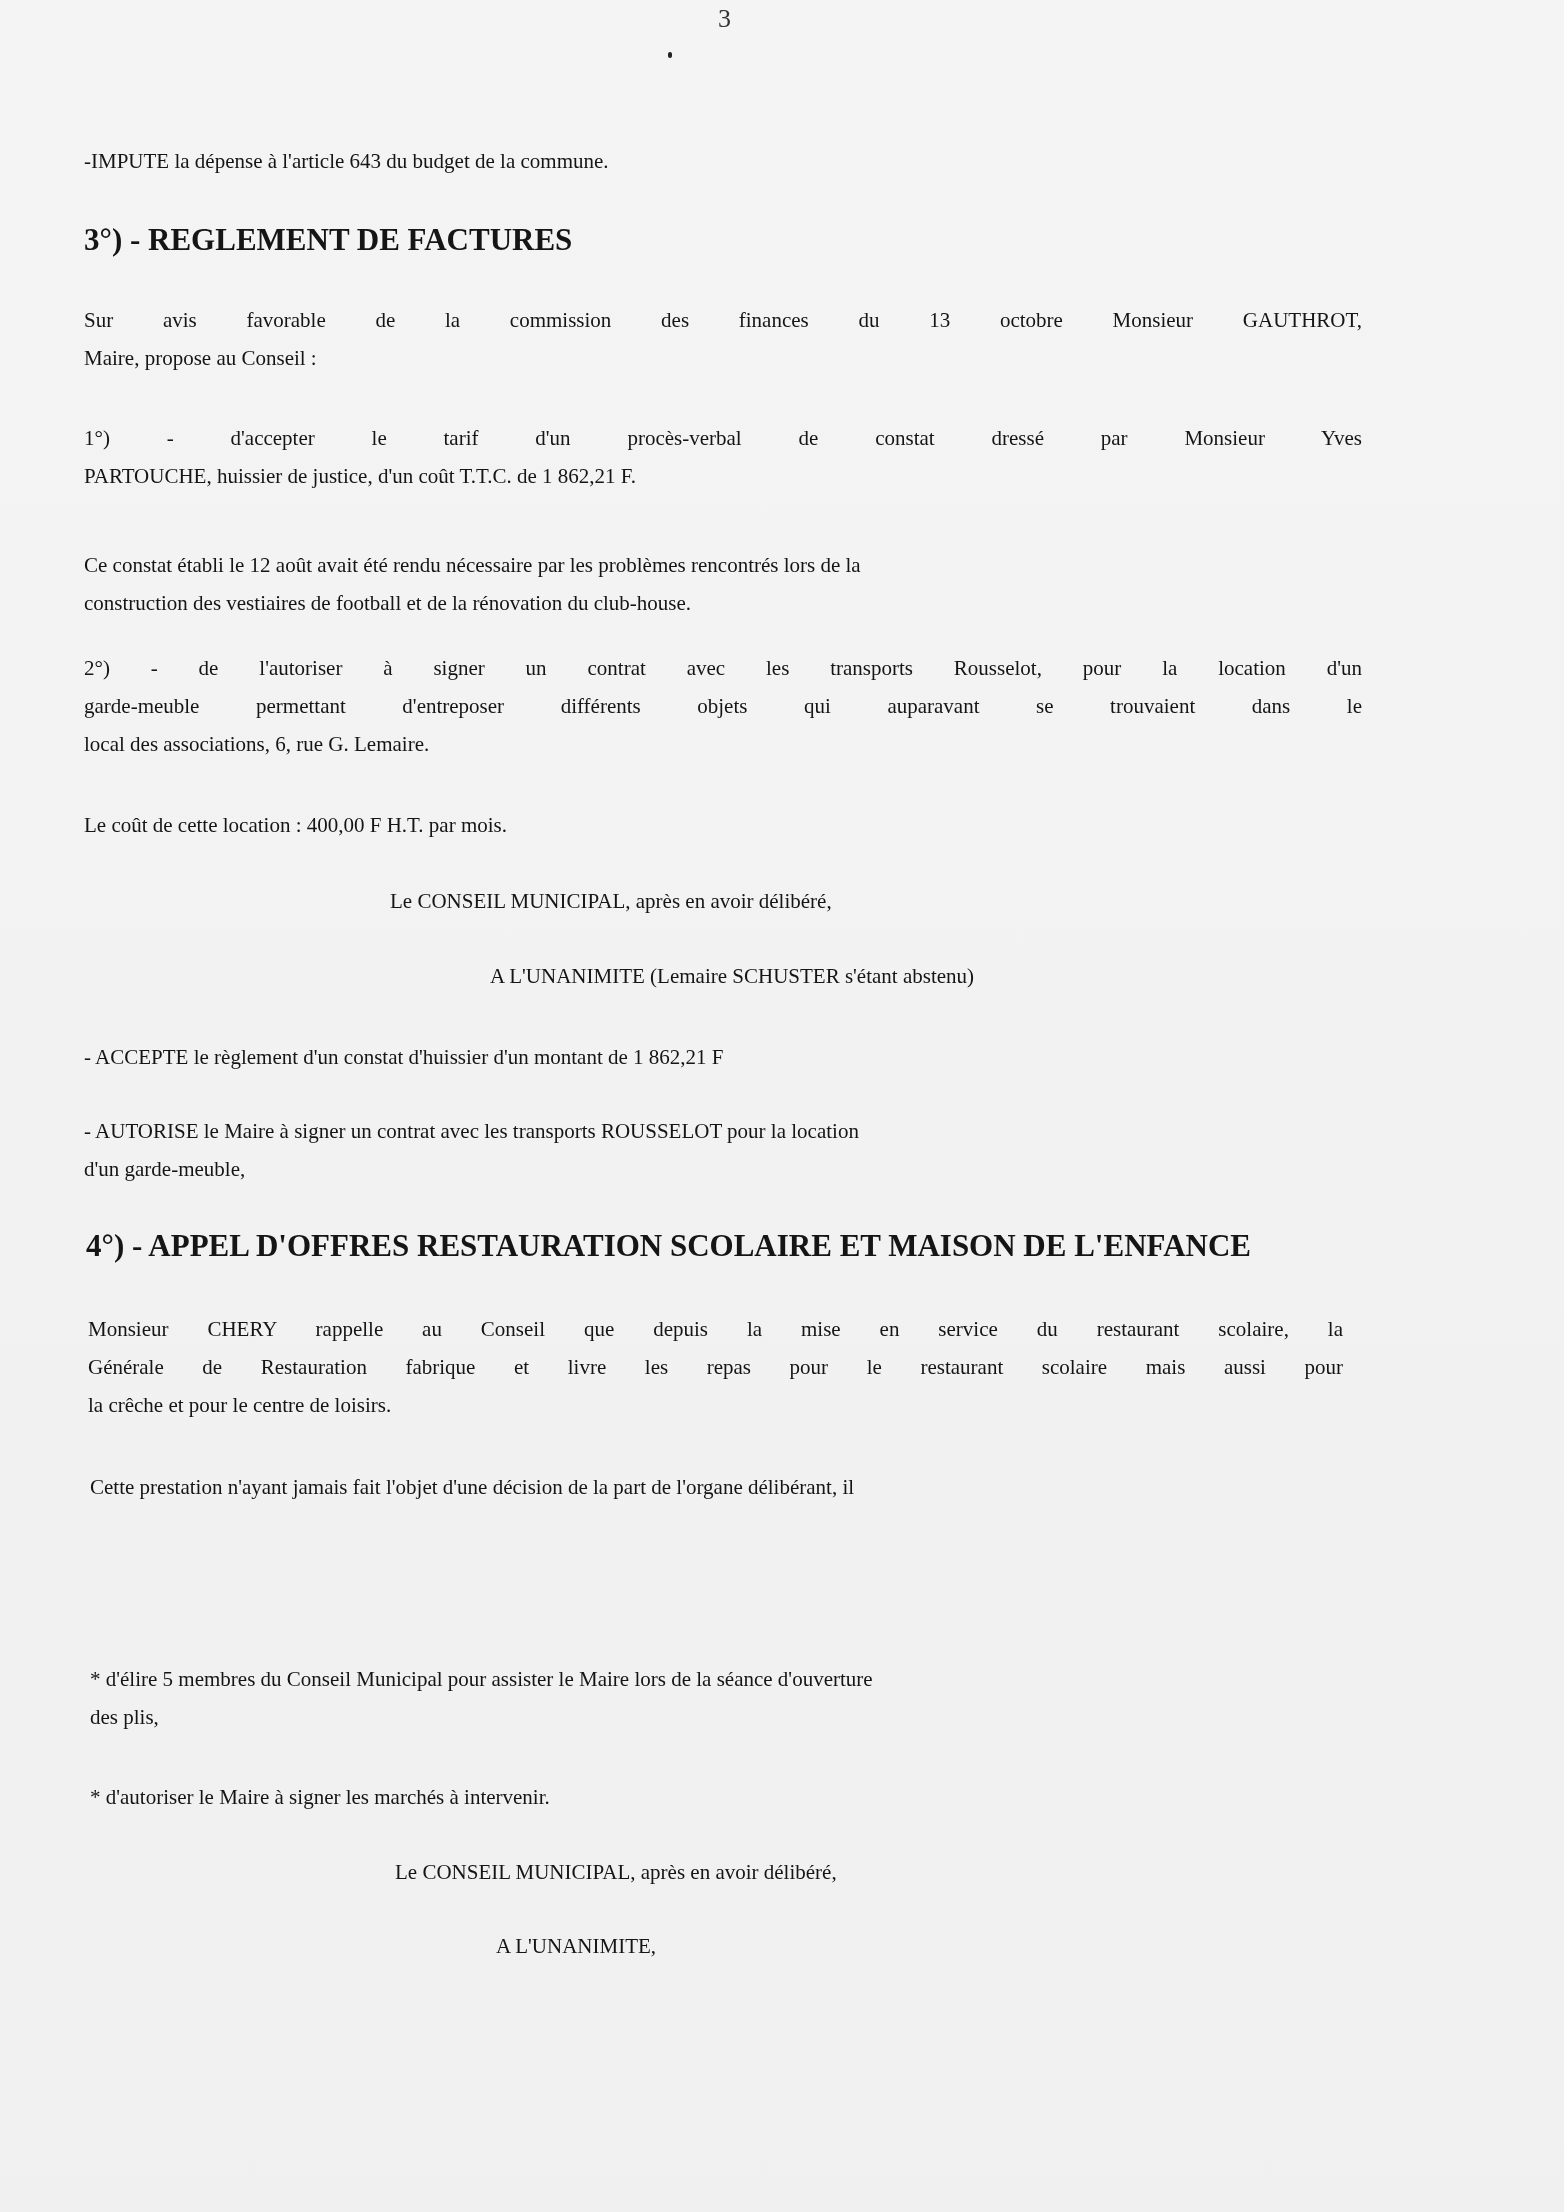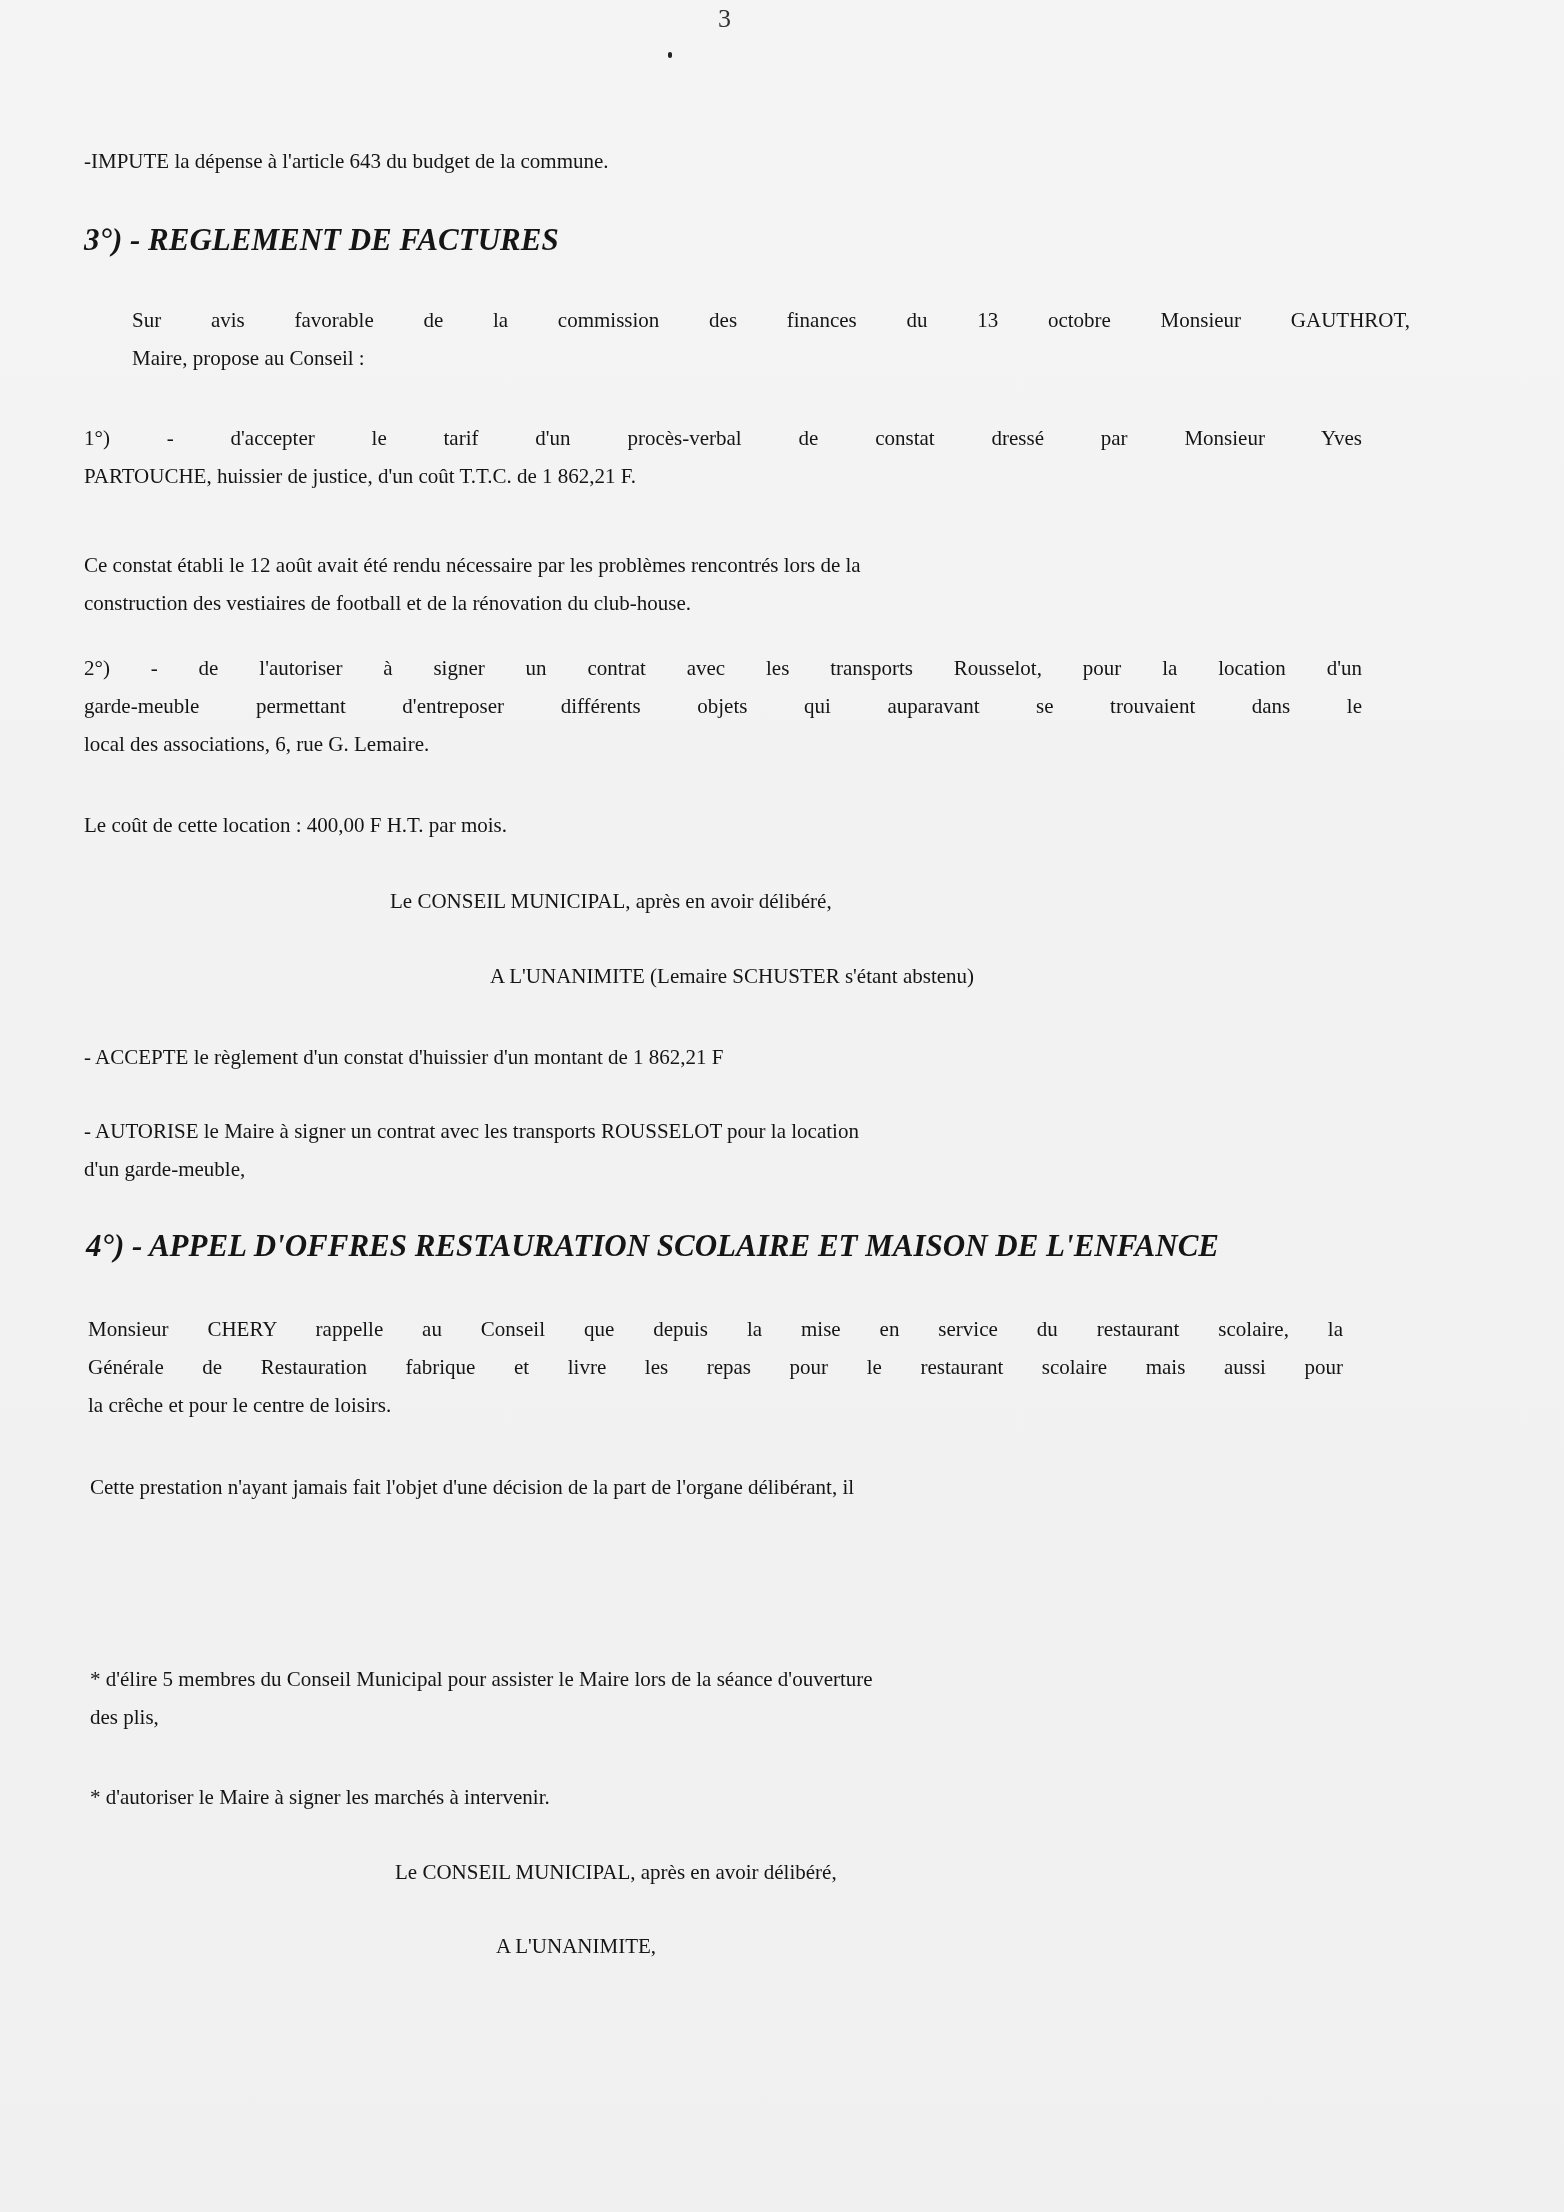--- a/index.html
+++ b/index.html
@@ -13,36 +13,36 @@
     }
     .page {
       position: absolute; left: 0; top: 0; width: 1564px; height: 2212px;
       background: linear-gradient(180deg, #f4f4f4 0%, #f2f2f2 50%, #f0f0f0 100%);
     }
     .abs { position: absolute; white-space: nowrap; }
     .txt { font-size: 21px; line-height: 38px; }
     .just { text-align: justify; text-align-last: justify; white-space: nowrap; }
     .page-num { left: 718px; top: 4px; font-size: 26px; color: #333; }
     .mark { left: 668px; top: 52px; width: 4px; height: 6px; background: #222; border-radius: 2px; }
-    .heading { font-weight: bold; font-style: italic; font-size: 31px; }
+    .heading { font-weight: bold; font-size: 31px; }
     .line { display: block; }
   </style>
 </head>
 <body>
 
 <div class="page">
 
   <div class="abs page-num">3</div>
   <div class="abs mark"></div>
 
   <div class="abs txt" style="left:84px; top:142px;">-IMPUTE la dépense à l'article 643 du budget de la commune.</div>
 
   <div class="abs heading" style="left:84px; top:222px;">3°) - REGLEMENT DE FACTURES</div>
 
-  <div class="abs txt" style="left:84px; top:301px; width:1278px;margin-left:48px;">
+  <div class="abs txt" style="left:84px; top:301px; width:1278px;">
     <span class="line just">Sur avis favorable de la commission des finances du 13 octobre Monsieur GAUTHROT,</span>
     <span class="line">Maire, propose au Conseil :</span>
   </div>
 
   <div class="abs txt" style="left:84px; top:419px; width:1278px;">
     <span class="line just">1°) - d'accepter le tarif d'un procès-verbal de constat dressé par Monsieur Yves</span>
     <span class="line">PARTOUCHE, huissier de justice, d'un coût T.T.C. de 1 862,21 F.</span>
   </div>
 
   <div class="abs txt" style="left:84px; top:546px;">

